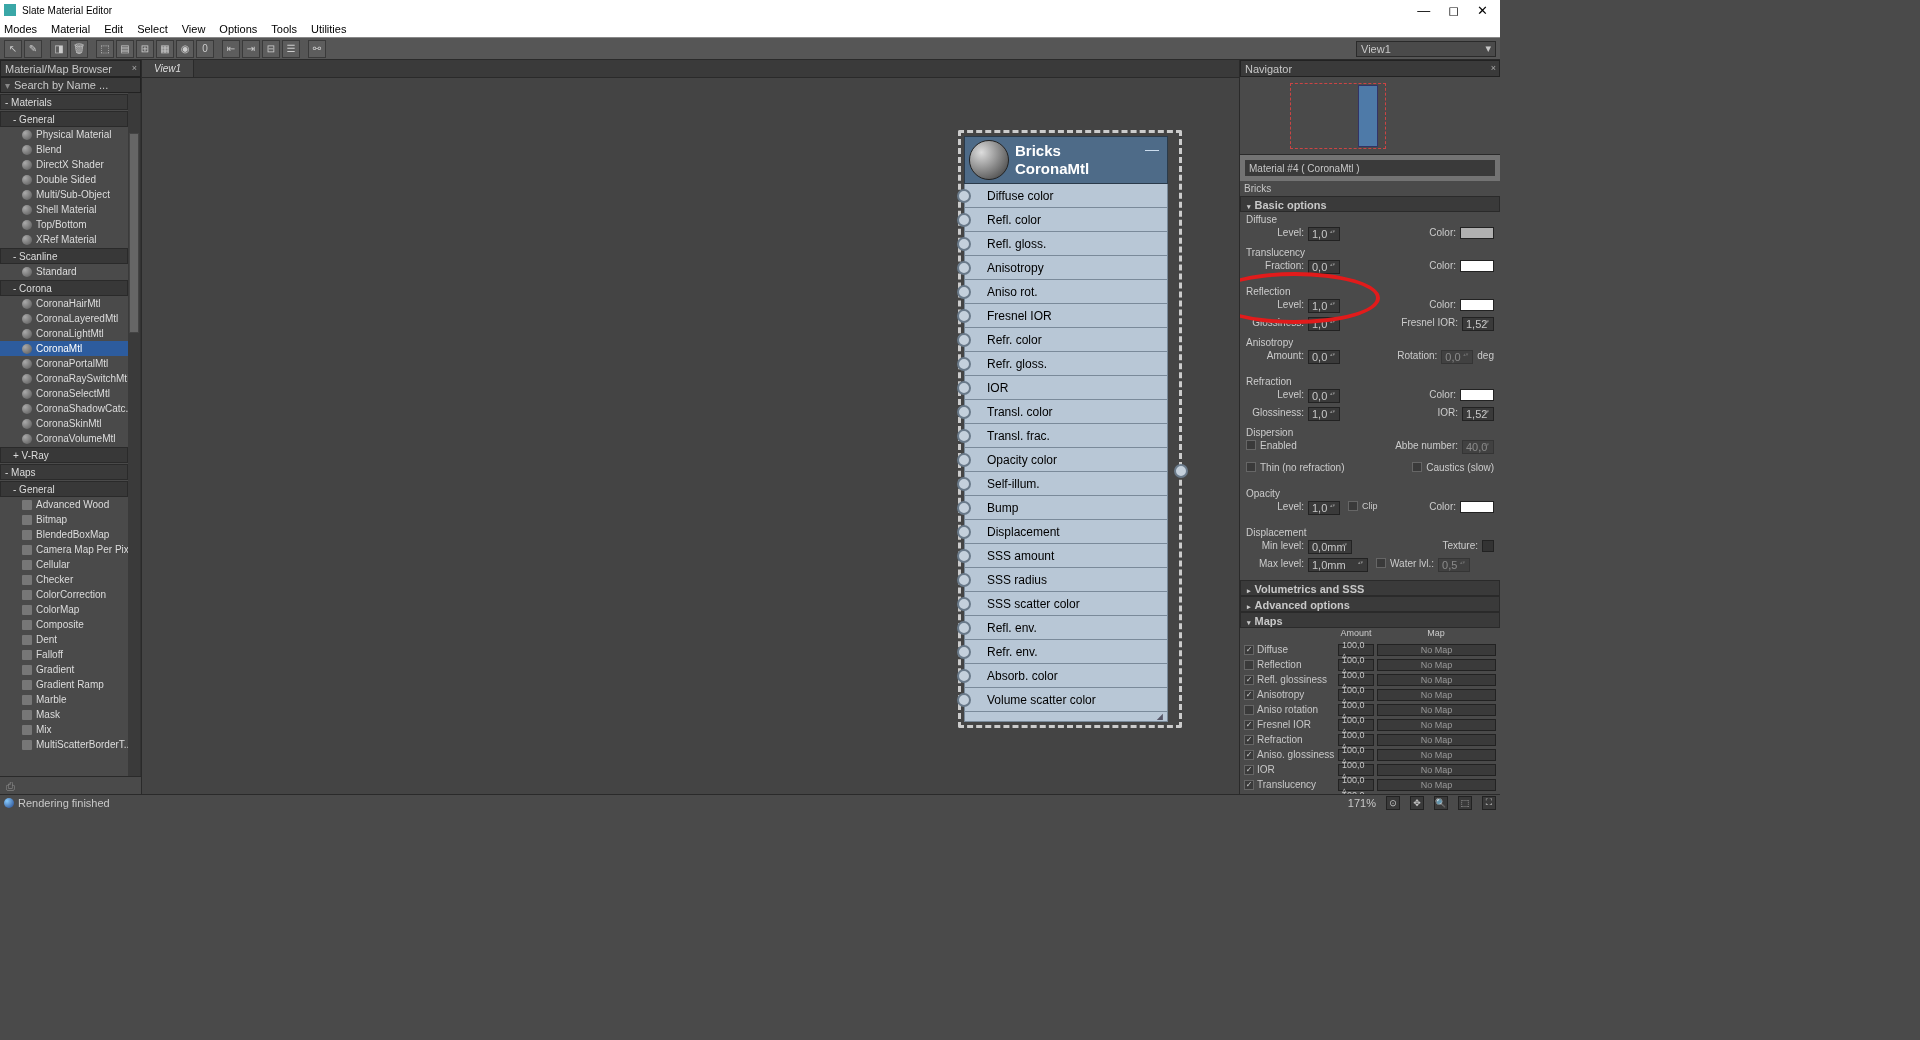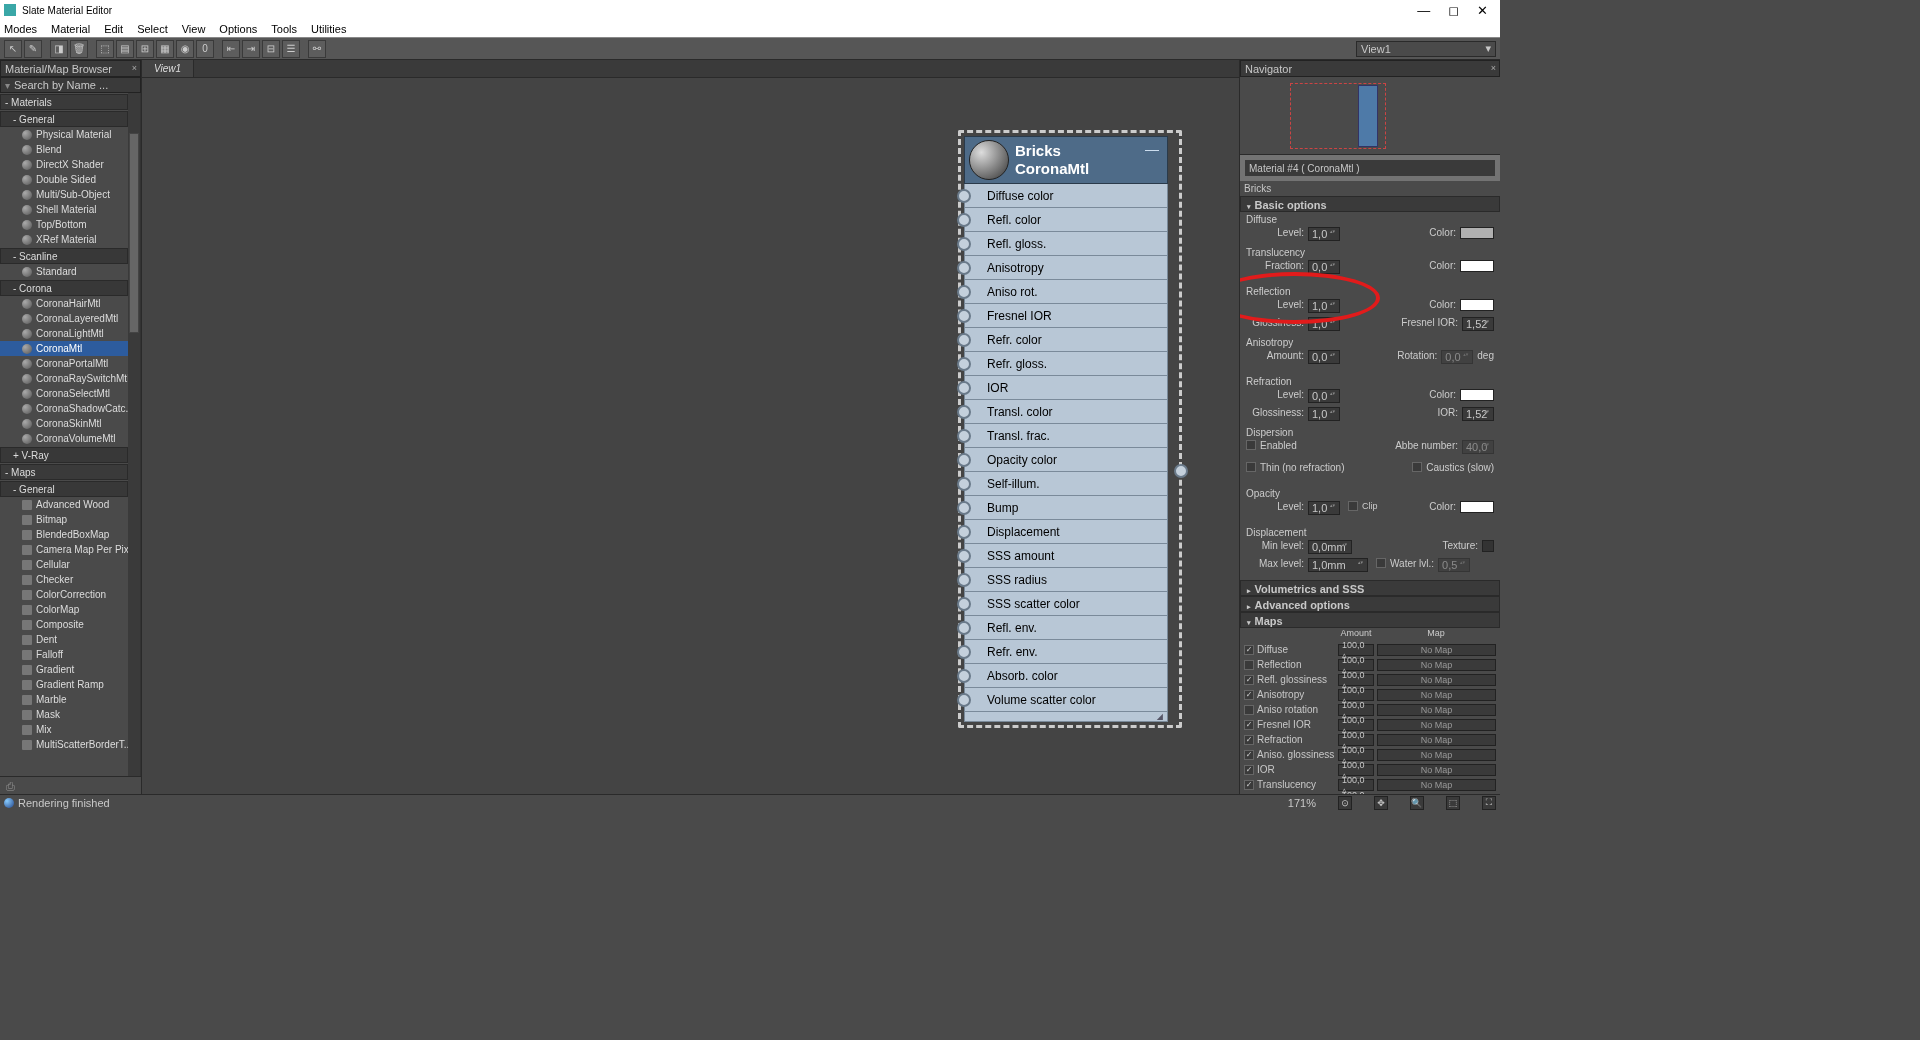--- a/index.html
+++ b/index.html
@@ -75,21 +75,21 @@
 .maps-row .mname{width:78px;font-size:10px}
 .maps-row .mamt{width:36px;height:12px;background:#3a3a3a;border:1px solid #222;font-size:9px;padding:0 3px;display:flex;align-items:center;justify-content:flex-end}
 .maps-row .mmap{flex:1;height:12px;background:#3a3a3a;border:1px solid #222;font-size:9px;display:flex;align-items:center;justify-content:center;color:#999}
 .maps-head{display:flex;padding:0 4px;height:14px;}
 .maps-head span{font-size:9px;color:#ccc}
 
 .red-ellipse{position:absolute;border:4px solid #e21b1b;border-radius:50%;pointer-events:none;z-index:100}
 
 .statusbar{position:absolute;left:0;right:0;bottom:0;height:16px;background:#4a4a4a;border-top:1px solid #2a2a2a;display:flex;align-items:center;padding:0 4px;font-size:10px}
 .statusbar .s-ico{width:10px;height:10px;border-radius:50%;background:radial-gradient(circle at 30% 30%,#8cf,#248);margin-right:4px}
-.status-right{margin-left:auto;display:flex;align-items:center;gap:22px}
+.status-right{margin-left:auto;display:flex;align-items:center;gap:10px}
 .sbtn{width:14px;height:14px;background:#3a3a3a;border:1px solid #222;display:flex;align-items:center;justify-content:center;font-size:9px}
 .browser-foot{height:18px;background:#4a4a4a;border-top:1px solid #2a2a2a;display:flex;align-items:center;padding:0 6px}
 .browser-foot .ficon{width:12px;height:12px;color:#999;font-size:11px}
 </style>
 </head>
 <body>
 
 <div class="titlebar">
   <div class="app-icon"></div>
   <div class="title">Slate Material Editor</div>

